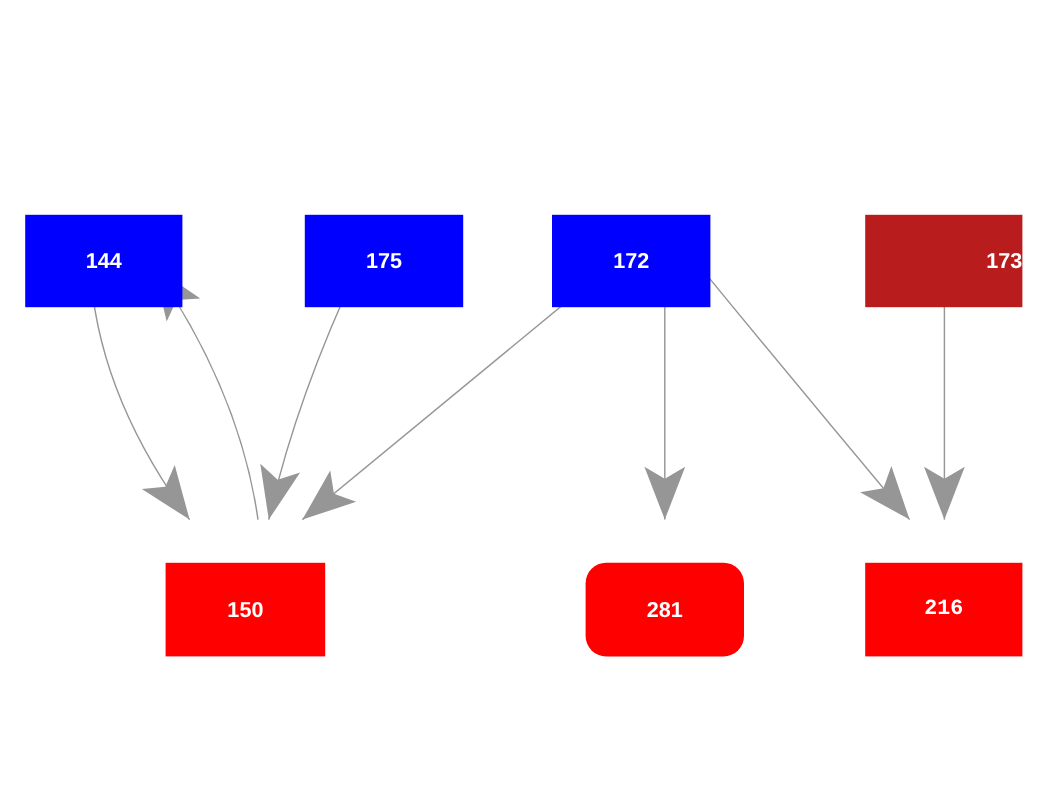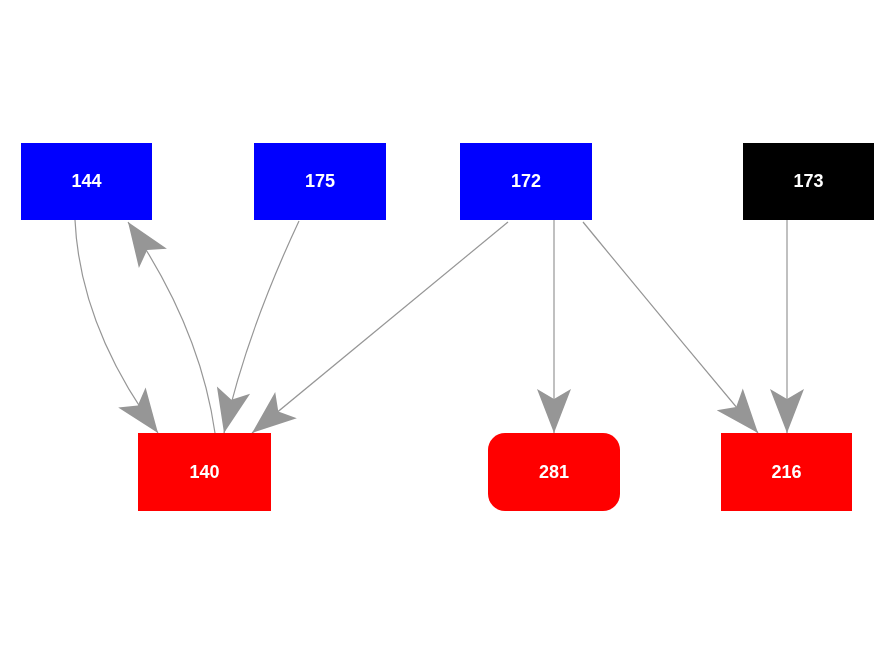--- a/index.html
+++ b/index.html
@@ -19,20 +19,21 @@
     position: absolute;
     left: 0;
     top: 0;
   }
   .node {
     position: absolute;
     display: flex;
     align-items: center;
     justify-content: center;
     box-sizing: border-box;
+    margin-top: 36px;
   }
   .node span {
     color: #ffffff;
     font-size: 18px;
     font-weight: bold;
     letter-spacing: 0px;
     user-select: none;
   }
 </style>
 </head>
@@ -57,25 +58,25 @@
     </svg>
 <div class="node" style="left: 21px; top: 143px; width: 131px; height: 77px; background: rgb(0, 0, 255);">
       <span style="color: rgb(255, 255, 255);">144</span>
     </div>
     <div class="node" style="left: 254px; top: 143px; width: 132px; height: 77px; background: rgb(0, 0, 255);">
       <span style="color: rgb(255, 255, 255);">175</span>
     </div>
     <div class="node" style="left: 460px; top: 143px; width: 132px; height: 77px; background: rgb(0, 0, 255);">
       <span style="color: rgb(255, 255, 255);">172</span>
     </div>
-    <div class="node" style="left: 743px; top: 143px; width: 131px; height: 77px; background: #000000;">
+    <div class="node" style="left: 721px; top: 143px; width: 131px; height: 77px; background: #b91c1c; justify-content: flex-end;">
       <span style="color: rgb(255, 255, 255);">173</span>
     </div>
     <div class="node" style="left: 138px; top: 433px; width: 133px; height: 78px; background: rgb(255, 0, 0);">
-      <span style="color: rgb(255, 255, 255);">140</span>
+      <span style="color: rgb(255, 255, 255);">150</span>
     </div>
     <div class="node" style="left: 488px; top: 433px; width: 132px; height: 78px; background: rgb(255, 0, 0); border-radius: 17px;">
       <span style="color: rgb(255, 255, 255);">281</span>
     </div>
     <div class="node" style="left: 721px; top: 433px; width: 131px; height: 78px; background: rgb(255, 0, 0);">
-      <span style="color: rgb(255, 255, 255);">216</span>
+      <span style="color: rgb(255, 255, 255); font-family: Liberation Mono, monospace;">216</span>
     </div>
   </div>
 
 </body></html>

